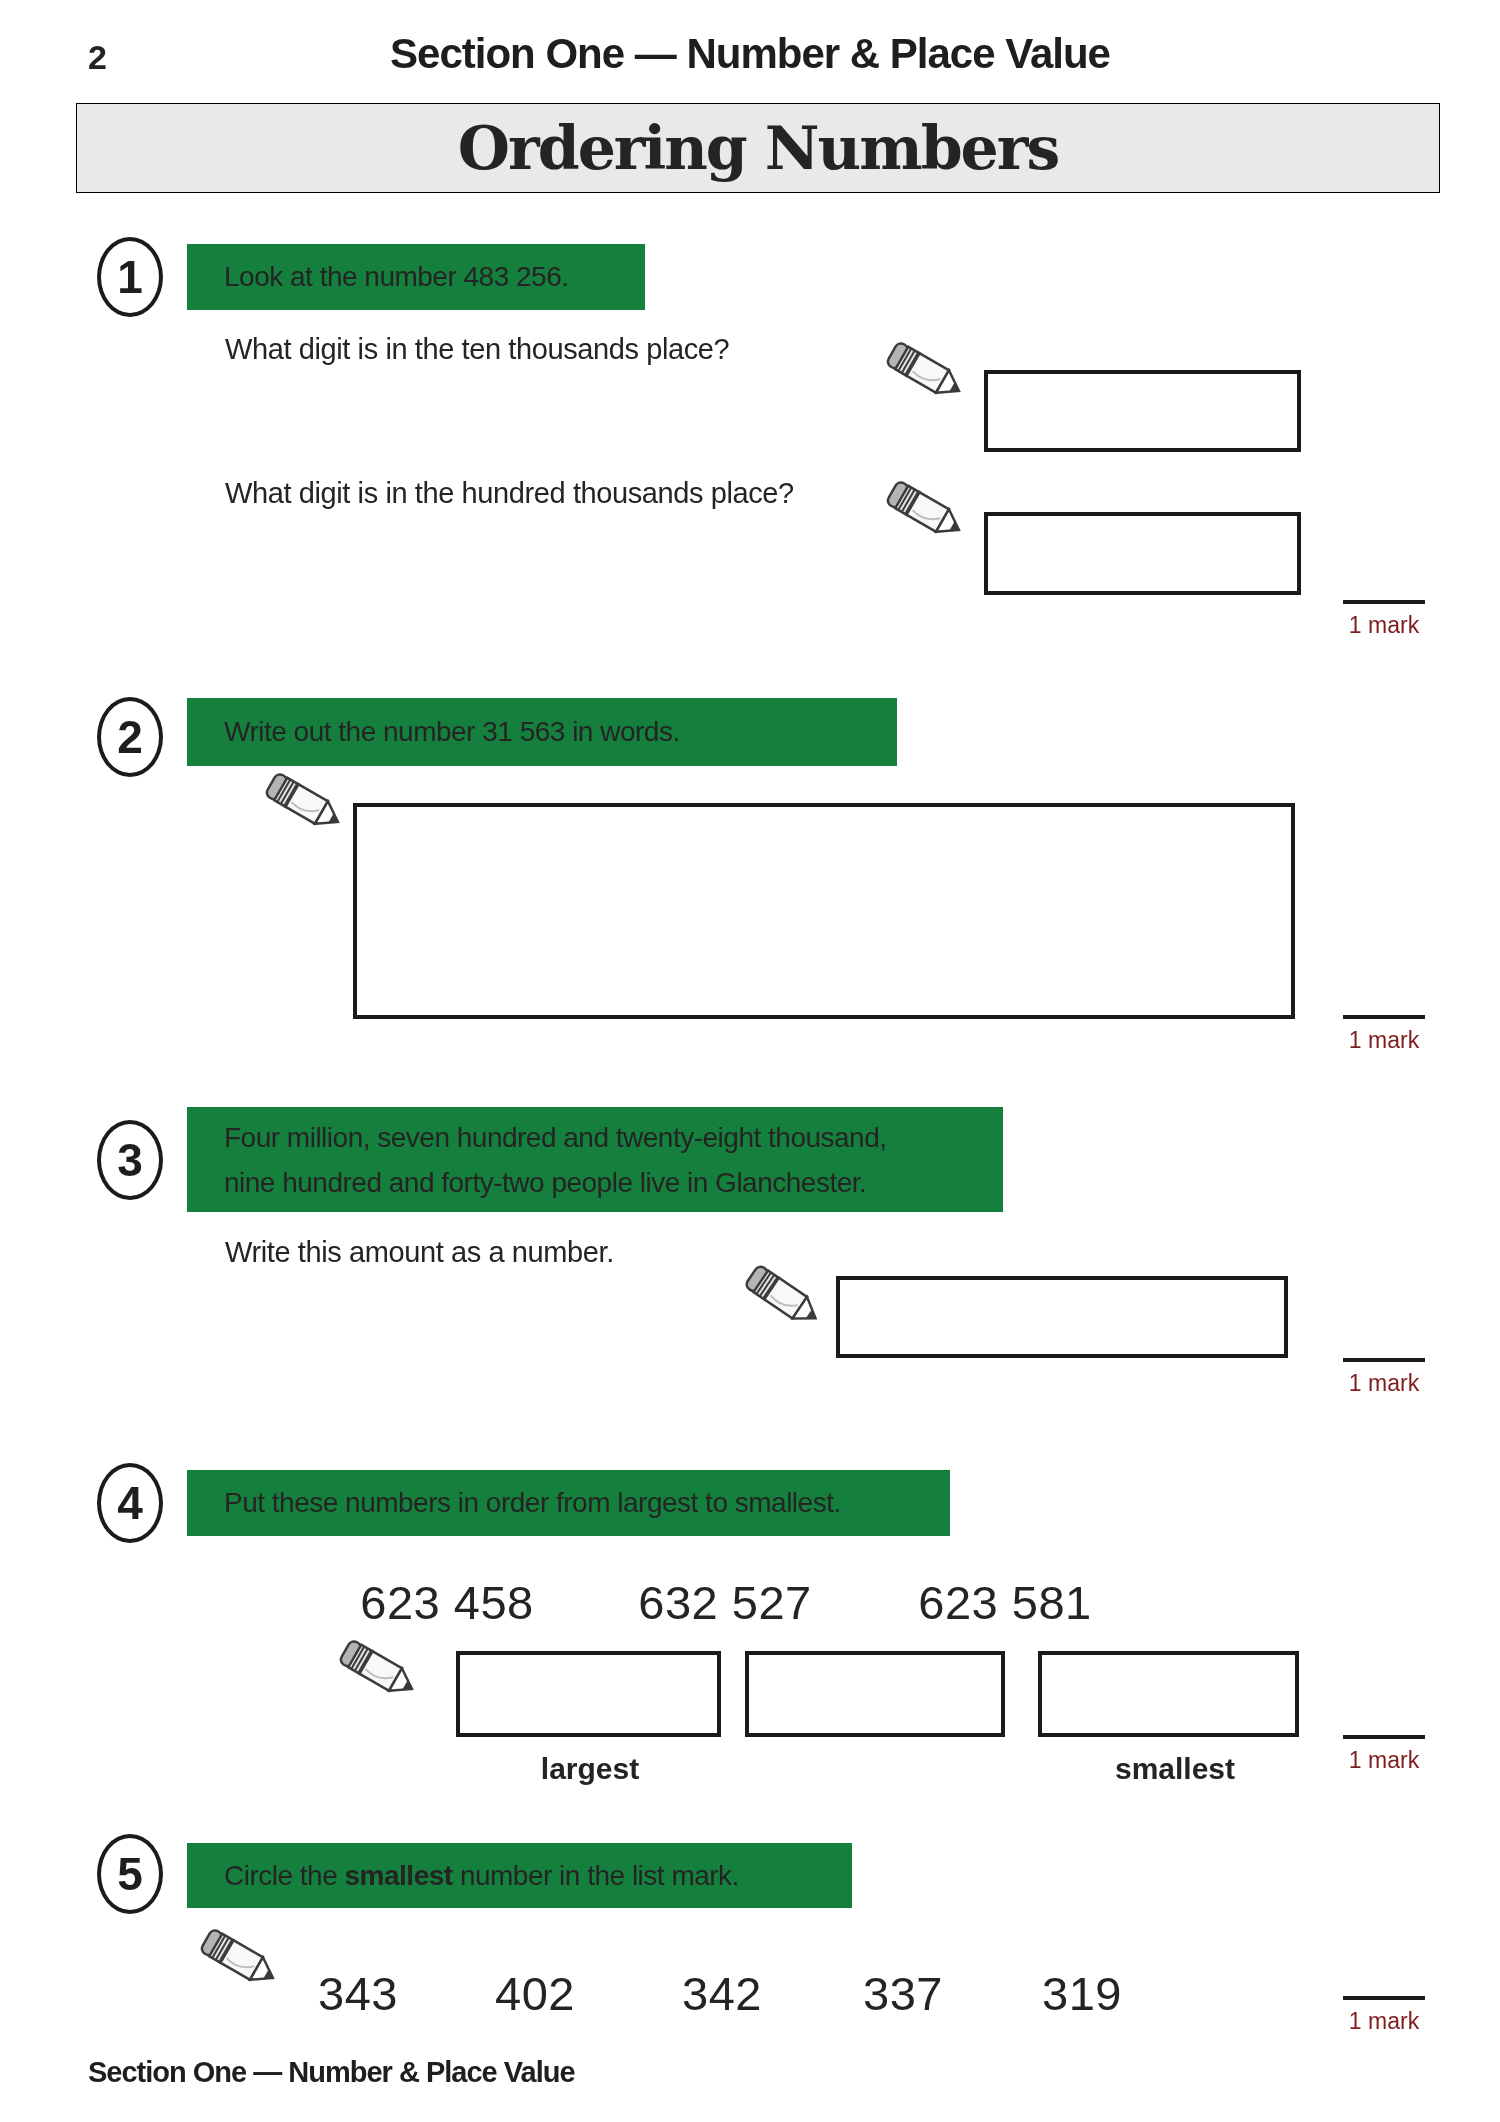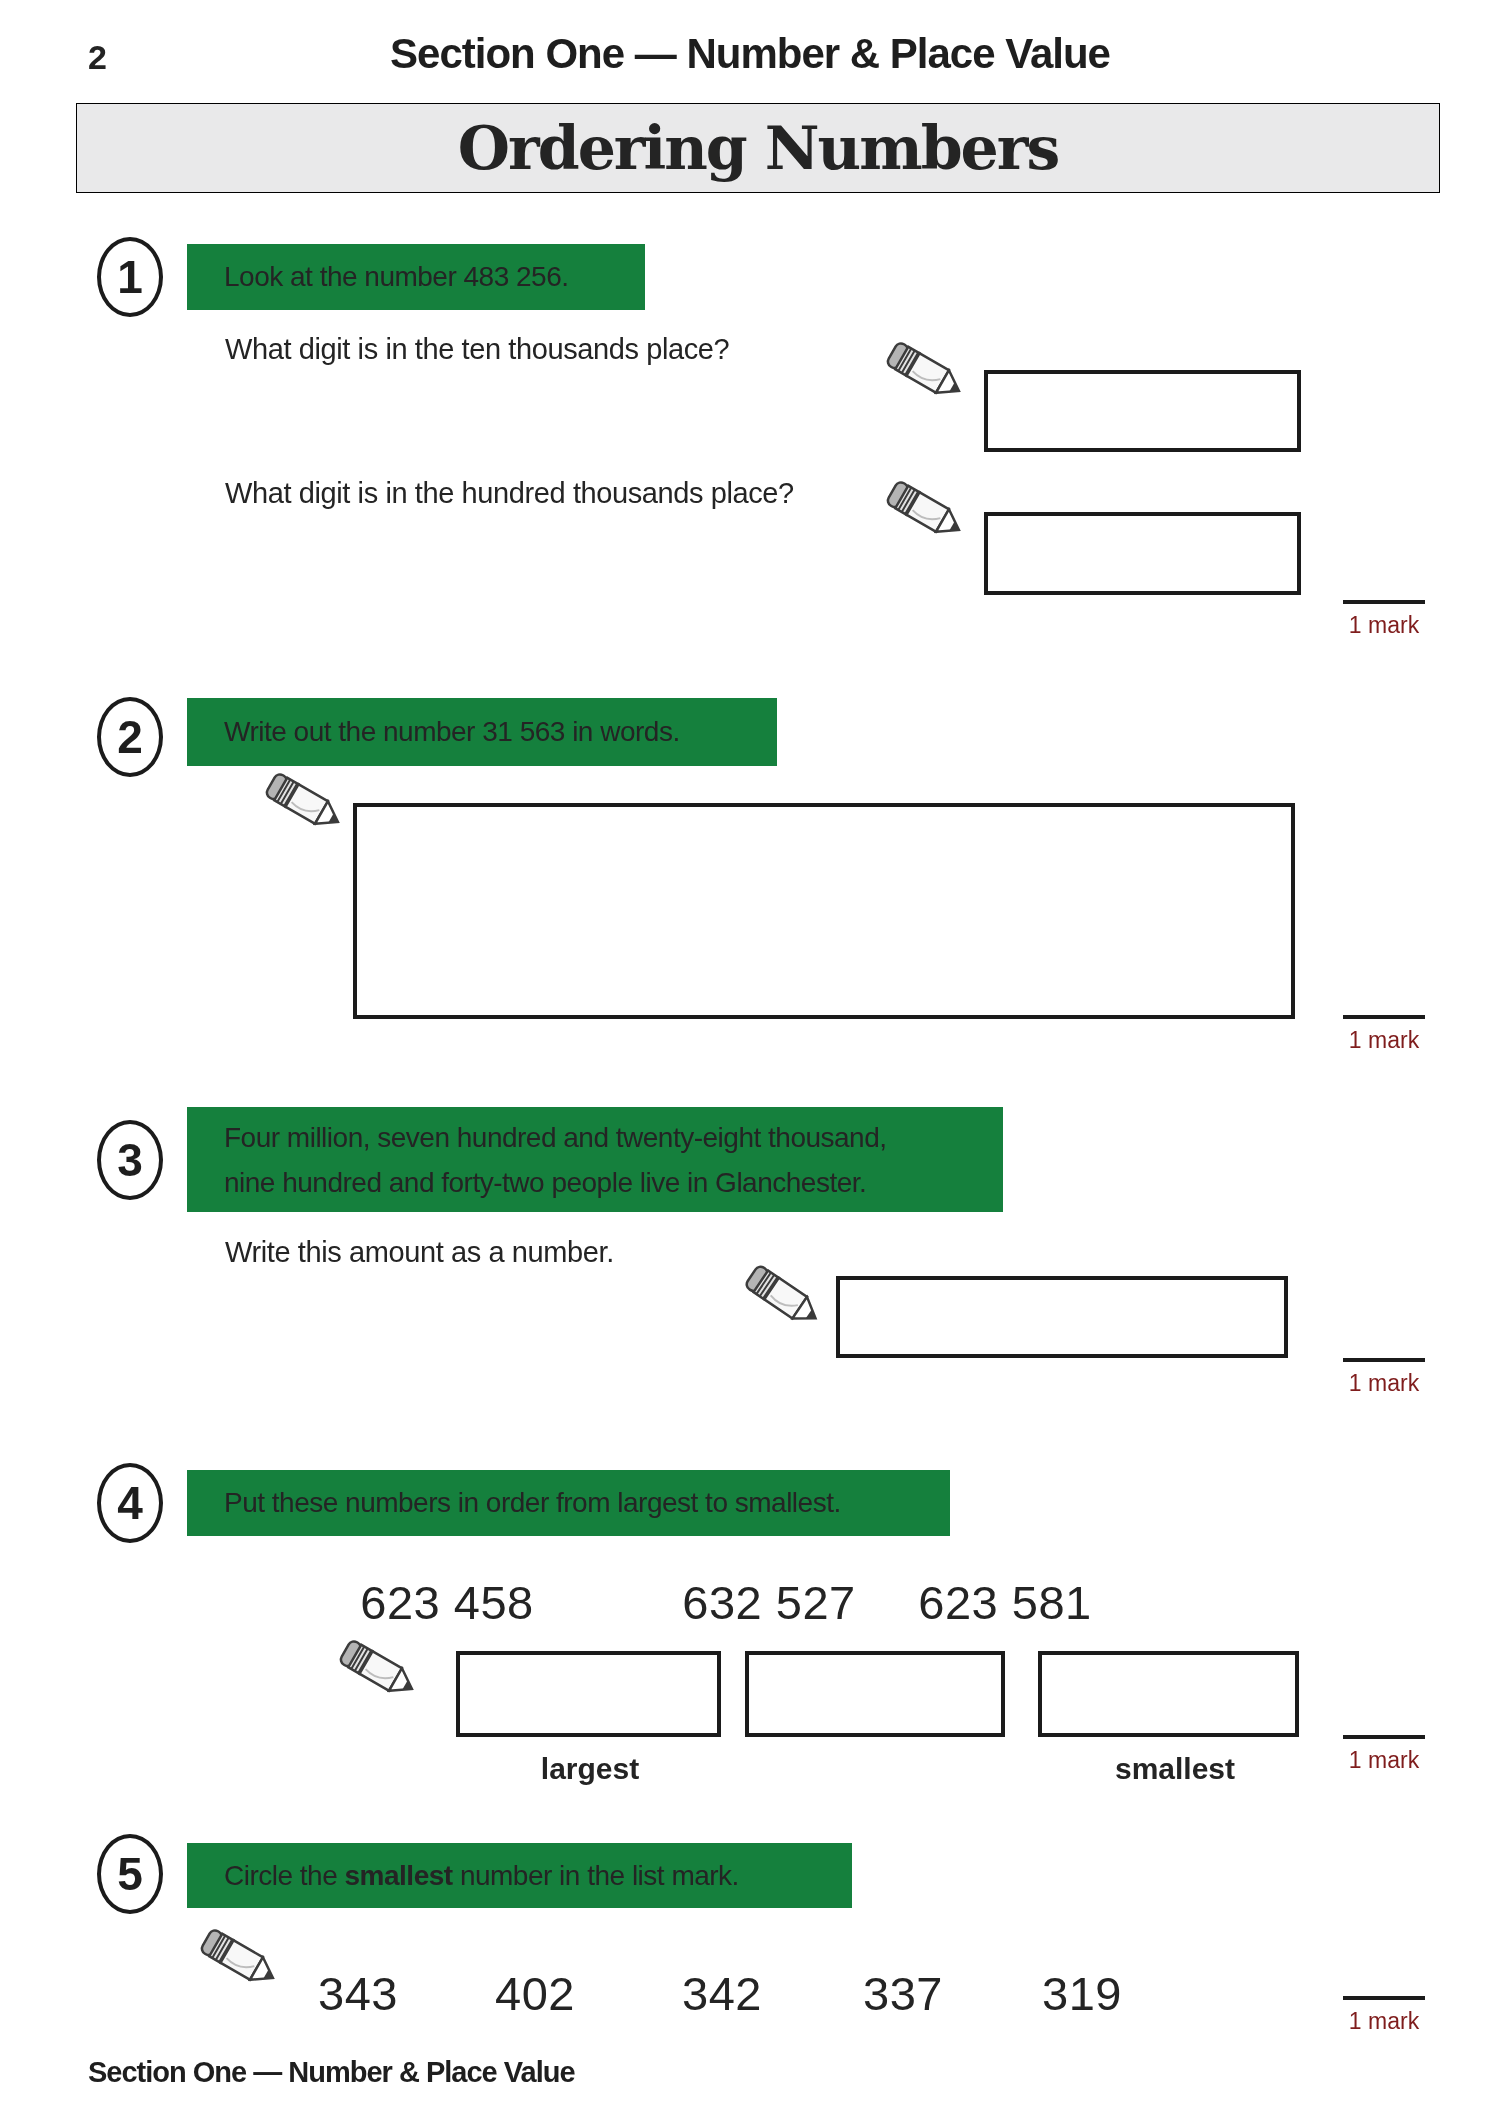--- a/index.html
+++ b/index.html
@@ -95,21 +95,21 @@
     </svg>
   </div>
   <div class="abs answer-box" style="left:984px; top:512px; width:317px; height:83px;"></div>
 
   <div class="abs mark-line" style="left:1343px; top:600px;"></div>
   <div class="abs mark-label" style="left:1343px; top:612px;">1 mark</div>
 
   <div class="abs qcircle" style="left:97px; top:697px;">
     <span>2</span>
   </div>
-  <div class="abs graybox" style="left:187px; top:698px; width:590px; height:68px;">
+  <div class="abs graybox" style="left:187px; top:698px; width:710px; height:68px;">
     <span>Write out the number 31 563 in words.</span>
   </div>
   <div class="abs pencil" style="left:264px; top:788px;">
     <svg viewBox="0 0 82 30" width="82" height="30">
       <rect x="2" y="2" width="13" height="26" rx="6" fill="#b4b4b4" stroke="#3c3c3c" stroke-width="2.5"></rect>
       <rect x="13" y="2" width="13" height="26" fill="#e2e2e2" stroke="#3c3c3c" stroke-width="2.5"></rect>
       <path d="M16.5,2 v26 M20.5,2 v26 M24.5,2 v26" stroke="#3c3c3c" stroke-width="2"></path>
       <rect x="26" y="2" width="34" height="26" fill="#f8f8f8" stroke="#3c3c3c" stroke-width="2.5"></rect>
       <path d="M29,21 Q45,26 57,14" fill="none" stroke="#bdbdbd" stroke-width="2"></path>
       <polygon points="60,2 79,15 60,28" fill="#ffffff" stroke="#3c3c3c" stroke-width="2.5"></polygon>
@@ -146,21 +146,21 @@
   <div class="abs mark-label" style="left:1343px; top:1370px;">1 mark</div>
 
   <div class="abs qcircle" style="left:97px; top:1463px;">
     <span>4</span>
   </div>
   <div class="abs graybox" style="left:187px; top:1470px; width:763px; height:66px;">
     <span>Put these numbers in order from largest to smallest.</span>
   </div>
 
   <div class="abs bignum" style="left:447px; top:1575px;">623 458</div>
-  <div class="abs bignum" style="left:725px; top:1575px;margin-left:44px;">632 527</div>
+  <div class="abs bignum" style="left:725px; top:1575px;">632 527</div>
   <div class="abs bignum" style="left:1005px; top:1575px;">623 581</div>
 
   <div class="abs pencil" style="left:338px; top:1655px;">
     <svg viewBox="0 0 82 30" width="82" height="30">
       <rect x="2" y="2" width="13" height="26" rx="6" fill="#b4b4b4" stroke="#3c3c3c" stroke-width="2.5"></rect>
       <rect x="13" y="2" width="13" height="26" fill="#e2e2e2" stroke="#3c3c3c" stroke-width="2.5"></rect>
       <path d="M16.5,2 v26 M20.5,2 v26 M24.5,2 v26" stroke="#3c3c3c" stroke-width="2"></path>
       <rect x="26" y="2" width="34" height="26" fill="#f8f8f8" stroke="#3c3c3c" stroke-width="2.5"></rect>
       <path d="M29,21 Q45,26 57,14" fill="none" stroke="#bdbdbd" stroke-width="2"></path>
       <polygon points="60,2 79,15 60,28" fill="#ffffff" stroke="#3c3c3c" stroke-width="2.5"></polygon>

